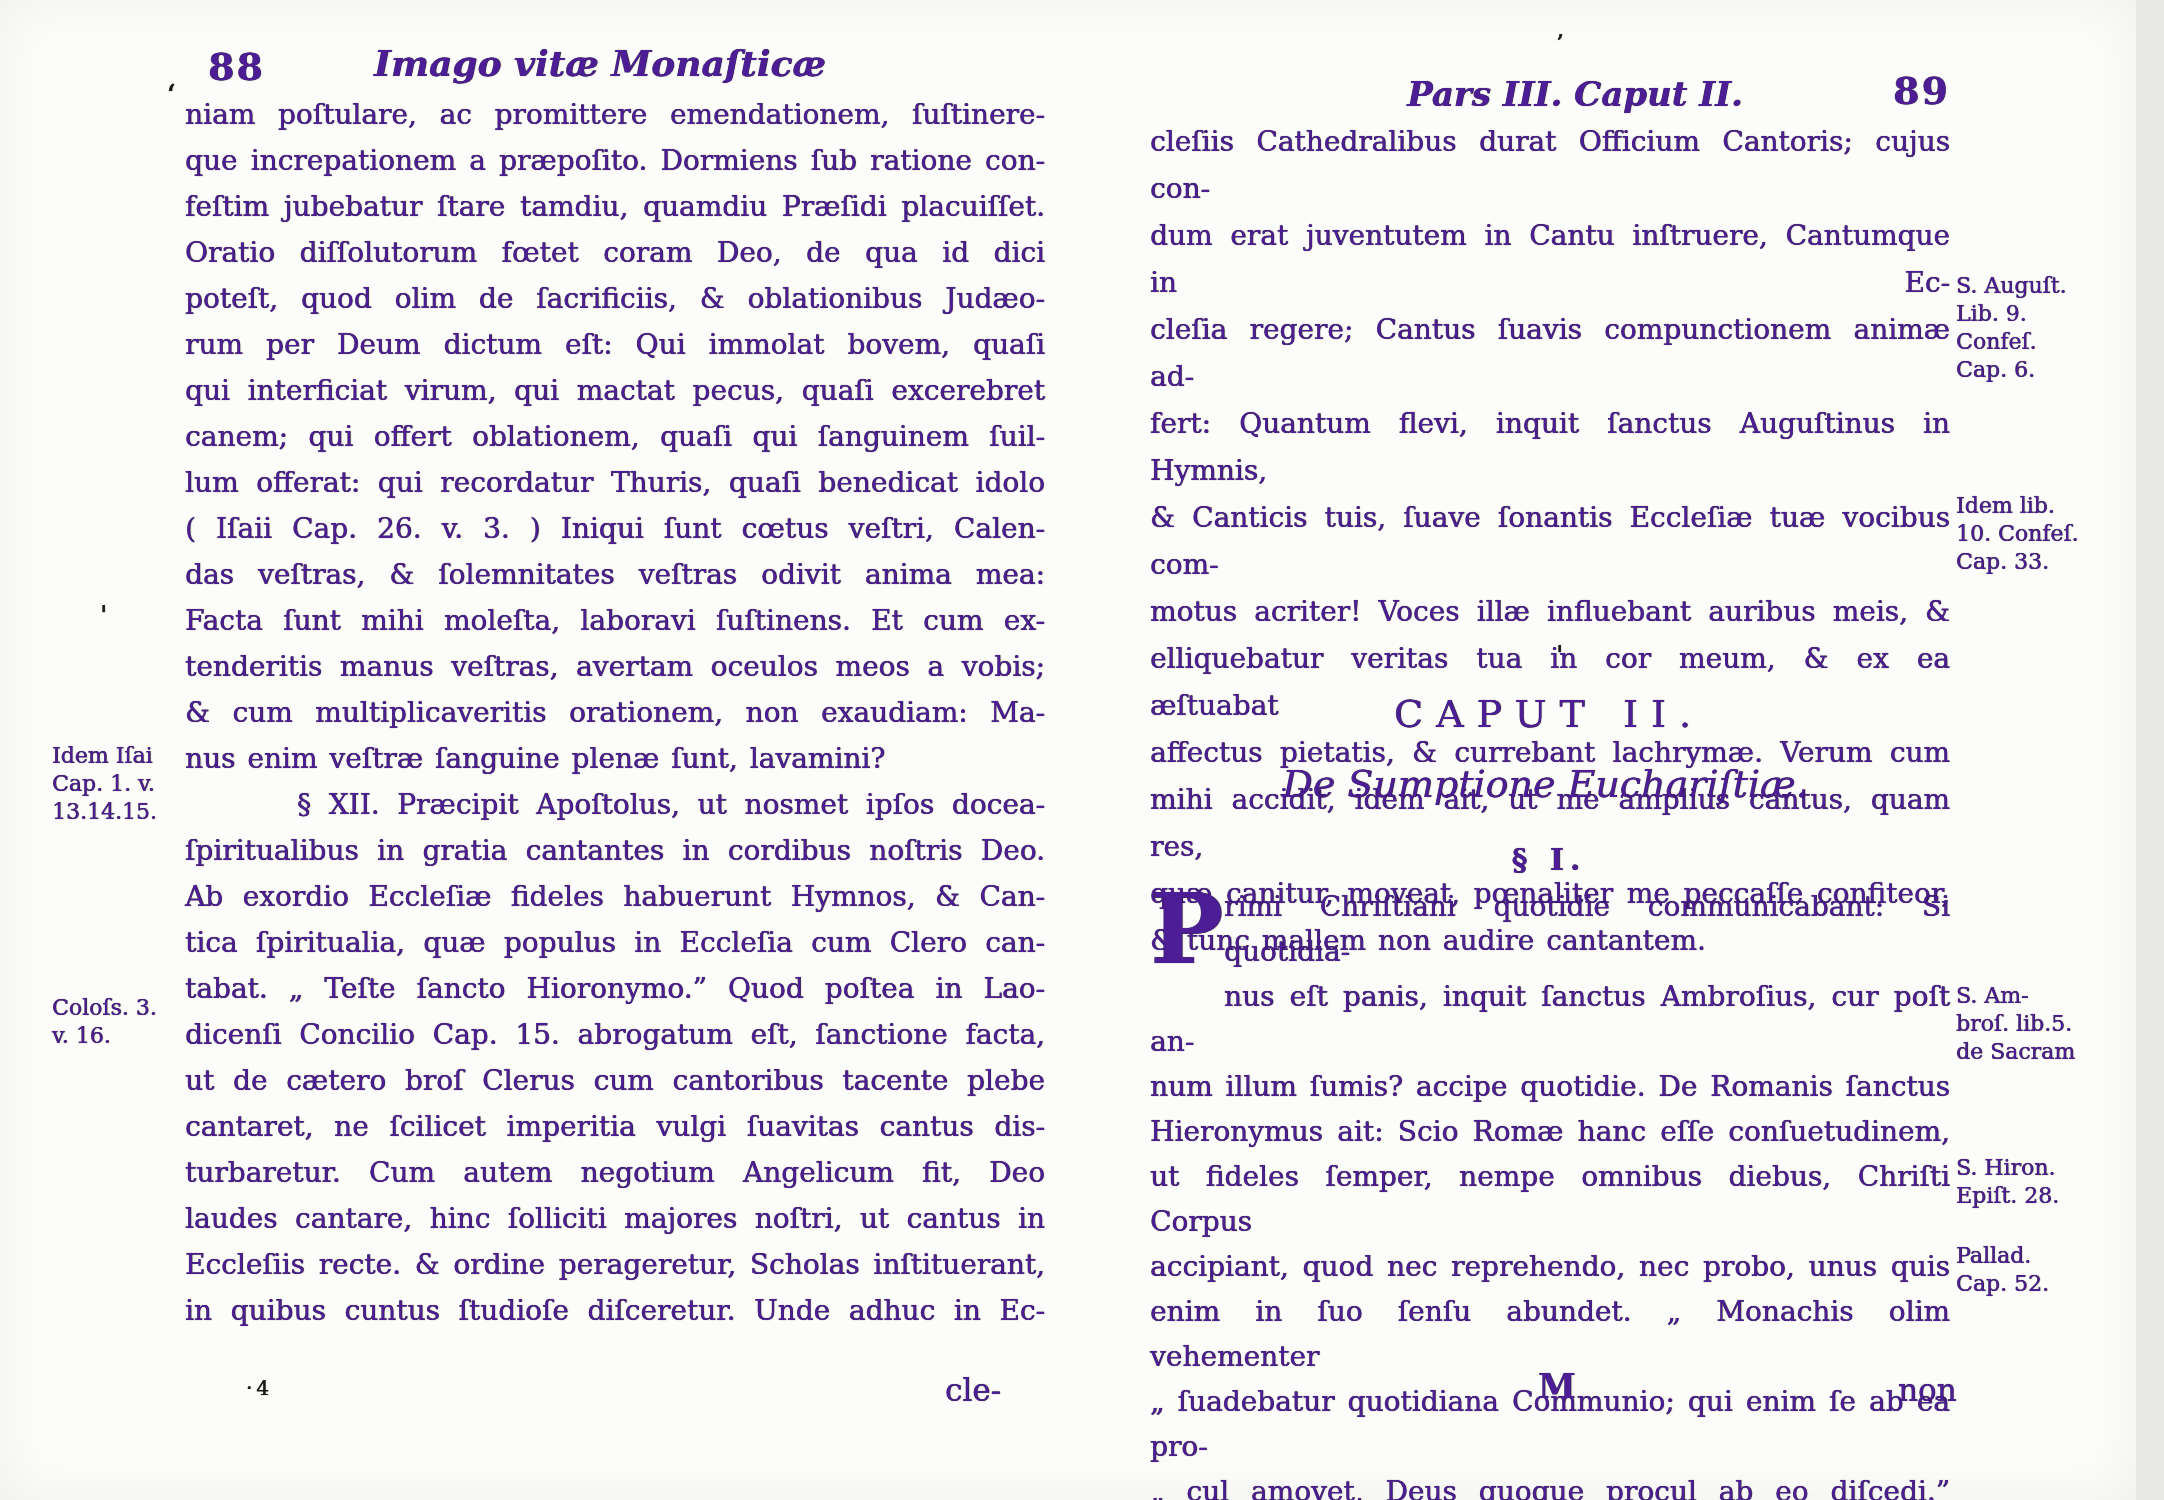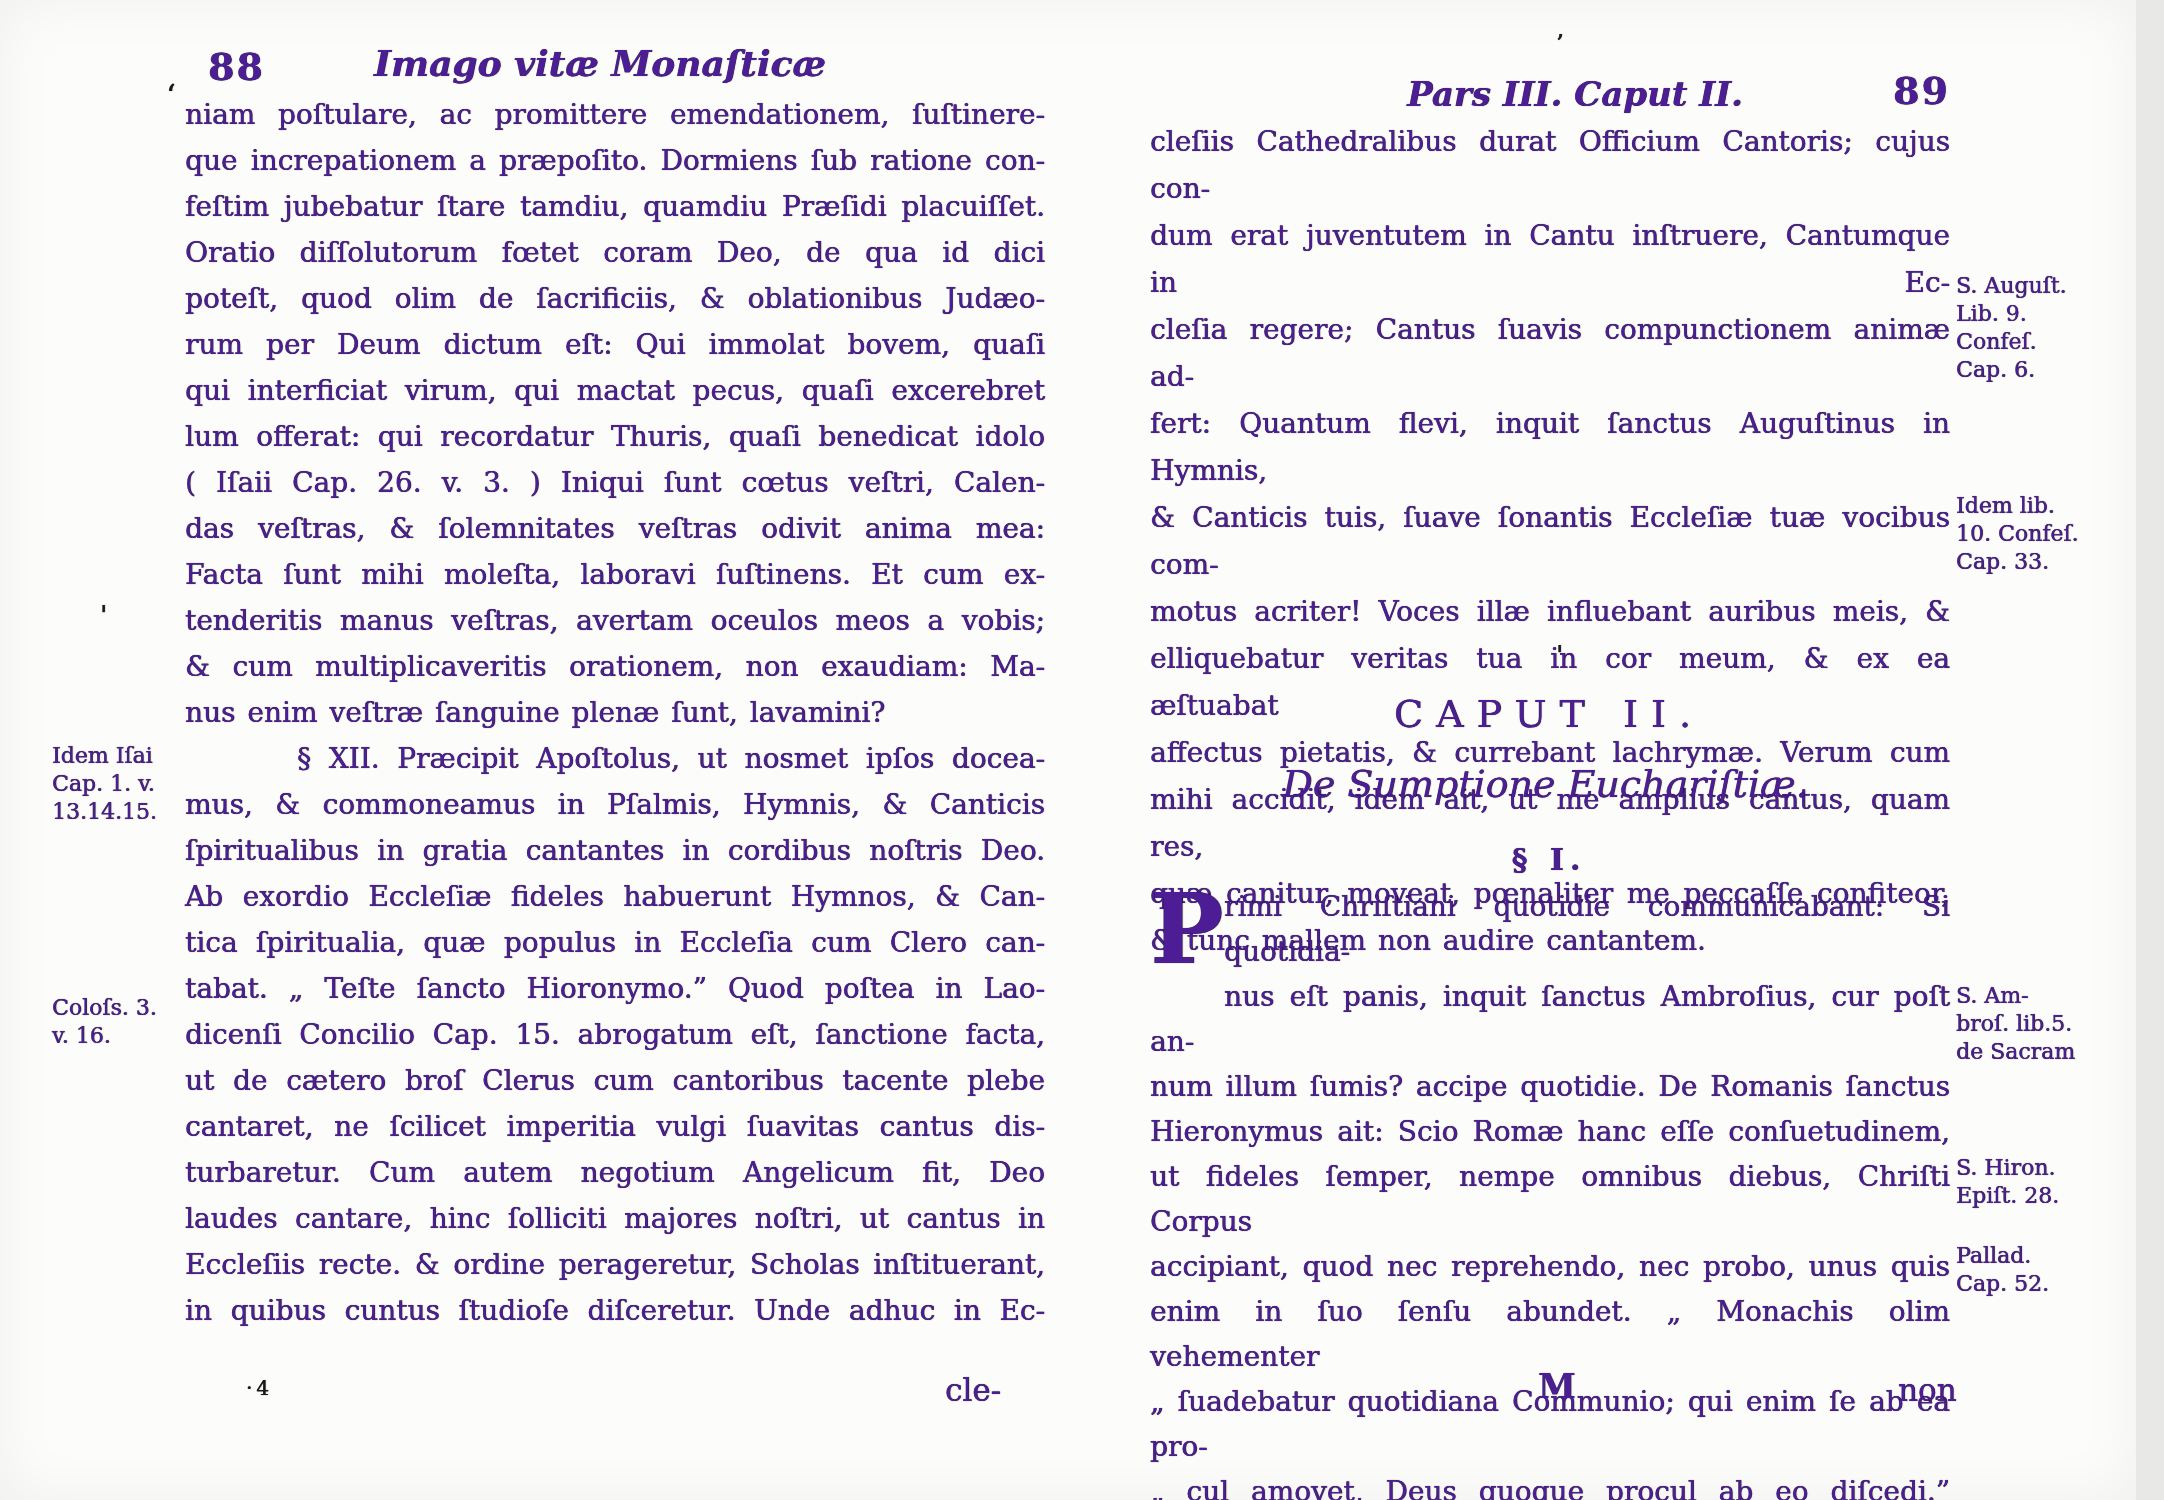--- a/index.html
+++ b/index.html
@@ -84,29 +84,29 @@
       </div>
 
     <div class="bodycol body-left" id="left-body">
         <div class="tline">niam poſtulare, ac promittere emendationem, ſuſtinere-</div>
         <div class="tline">que increpationem a præpoſito. Dormiens ſub ratione con-</div>
         <div class="tline">feſtim jubebatur ſtare tamdiu, quamdiu Præſidi placuiſſet.</div>
         <div class="tline">Oratio diſſolutorum fœtet coram Deo, de qua id dici</div>
         <div class="tline">poteſt, quod olim de ſacrificiis, &amp; oblationibus Judæo-</div>
         <div class="tline">rum per Deum dictum eſt: Qui immolat bovem, quaſi</div>
         <div class="tline">qui interficiat virum, qui mactat pecus, quaſi excerebret</div>
+        <div class="tline">canem; qui offert oblationem, quaſi qui ſanguinem ſuil-</div>
         <div class="tline">lum offerat: qui recordatur Thuris, quaſi benedicat idolo</div>
         <div class="tline">( Iſaii Cap. 26. v. 3. ) Iniqui ſunt cœtus veſtri, Calen-</div>
         <div class="tline">das veſtras, &amp; ſolemnitates veſtras odivit anima mea:</div>
         <div class="tline">Facta ſunt mihi moleſta, laboravi ſuſtinens. Et cum ex-</div>
         <div class="tline">tenderitis manus veſtras, avertam oceulos meos a vobis;</div>
         <div class="tline">&amp; cum multiplicaveritis orationem, non exaudiam: Ma-</div>
         <div class="tline f-e">nus enim veſtræ ſanguine plenæ ſunt, lavamini?</div>
         <div class="tline f-i">§ XII. Præcipit Apoſtolus, ut nosmet ipſos docea-</div>
-        <div class="tline">mus, &amp; commoneamus in Pſalmis, Hymnis, &amp; Canticis</div>
         <div class="tline">ſpiritualibus in gratia cantantes in cordibus noſtris Deo.</div>
         <div class="tline">Ab exordio Eccleſiæ fideles habuerunt Hymnos, &amp; Can-</div>
         <div class="tline">tica ſpiritualia, quæ populus in Eccleſia cum Clero can-</div>
         <div class="tline">tabat. „ Teſte ſancto Hioronymo.” Quod poſtea in Lao-</div>
         <div class="tline">dicenſi Concilio Cap. 15. abrogatum eſt, ſanctione facta,</div>
         <div class="tline">ut de cætero broſ Clerus cum cantoribus tacente plebe</div>
         <div class="tline">cantaret, ne ſcilicet imperitia vulgi ſuavitas cantus dis-</div>
         <div class="tline">turbaretur. Cum autem negotium Angelicum fit, Deo</div>
         <div class="tline">laudes cantare, hinc ſolliciti majores noſtri, ut cantus in</div>
         <div class="tline">Eccleſiis recte. &amp; ordine perageretur, Scholas inſtituerant,</div>

